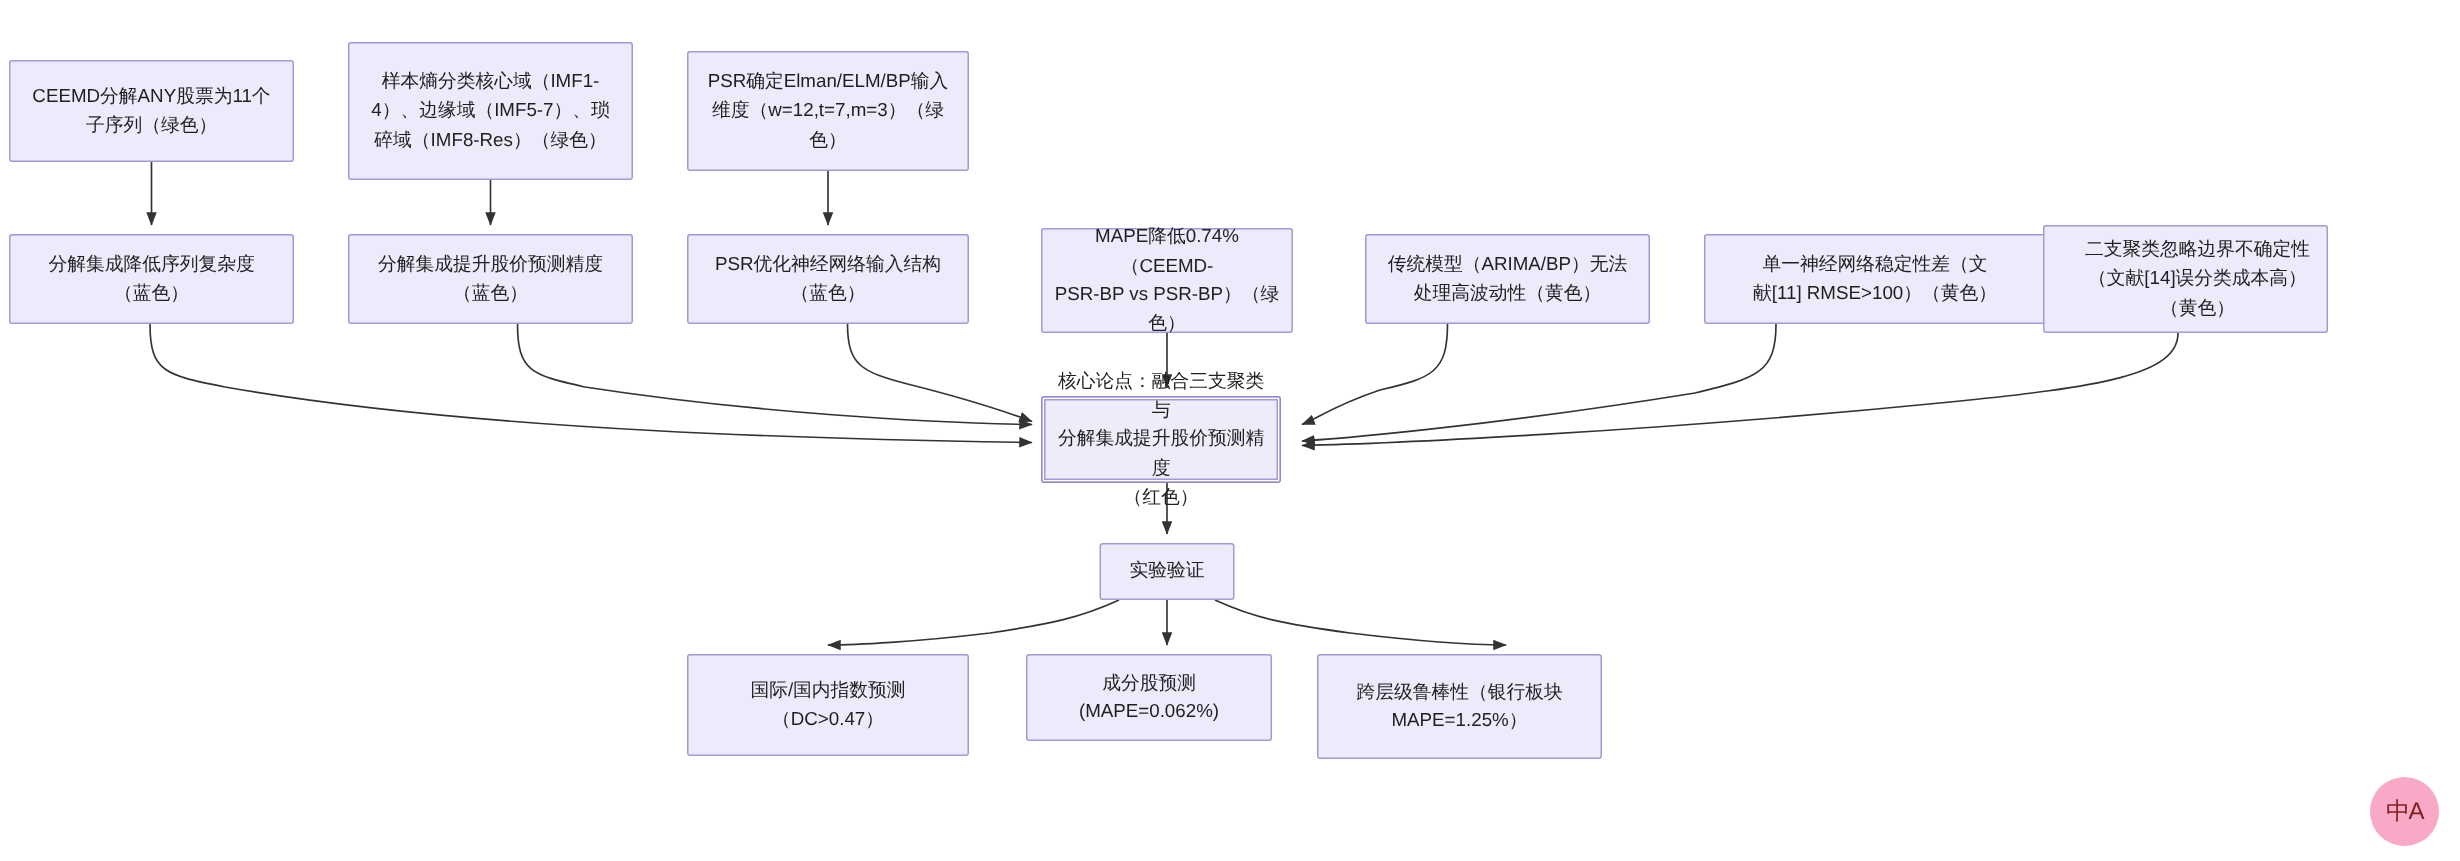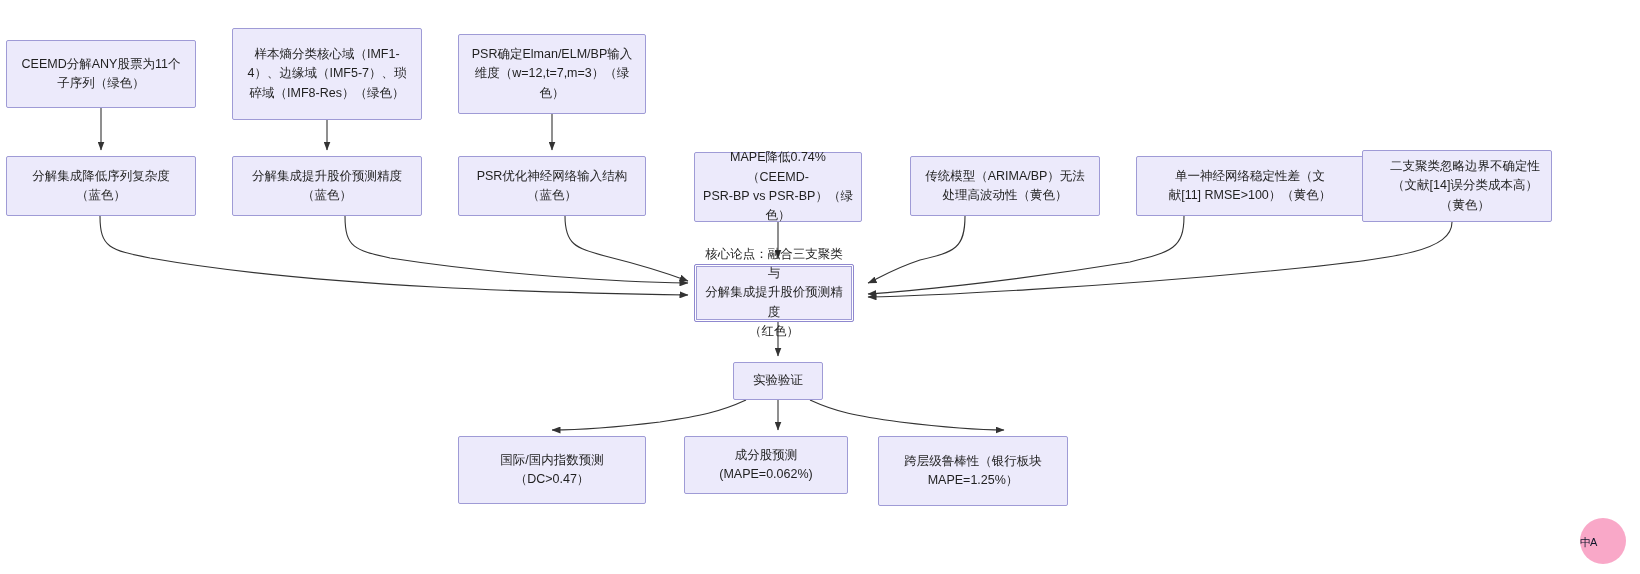--- a/index.html
+++ b/index.html
@@ -57,25 +57,25 @@
     font-weight: normal;
   }
   .watermark {
     position: absolute;
     right: 14px;
     bottom: 10px;
     width: 46px;
     height: 46px;
     border-radius: 50%;
     background: #F9A8C8;
-    color: #0f172a;
+    color: #7f1d1d;
     display: flex;
     align-items: center;
-    justify-content: flex-start;
-    font-size: 11px;
+    justify-content: center;
+    font-size: 16px;
     line-height: 1.0;
     letter-spacing: -1px;
     z-index: 3;
     user-select: none;
   }
   .watermark .wm-inner {
     display: block;
     transform: translateY(1px);
   }
 </style>

